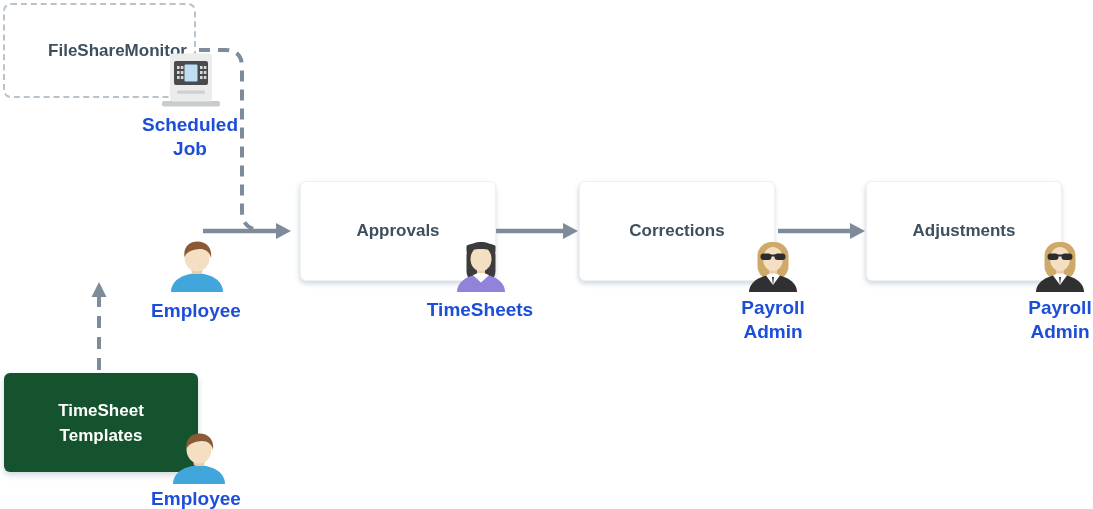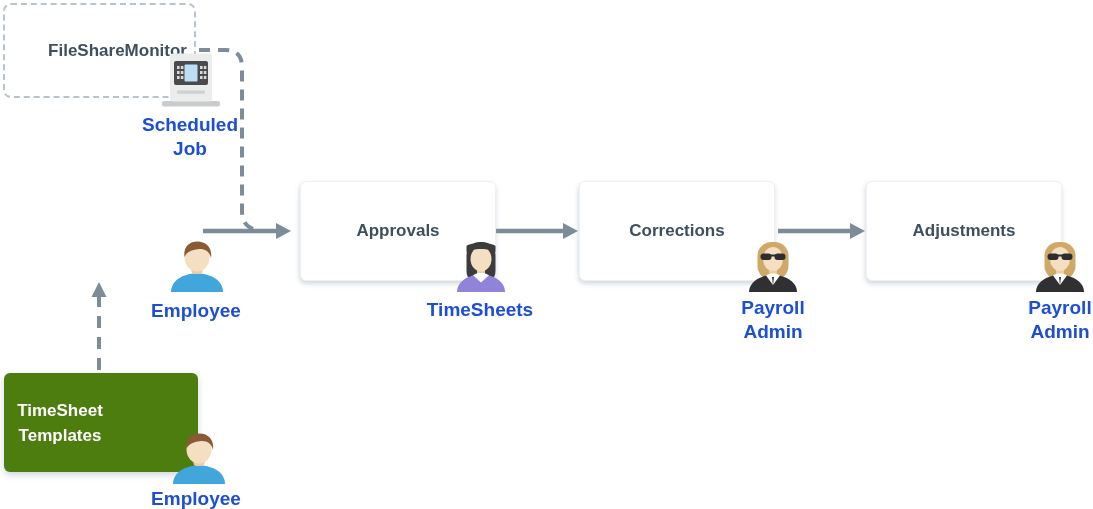--- a/index.html
+++ b/index.html
@@ -20,23 +20,23 @@
     position:absolute;top:181px;width:196px;height:100px;
     background:#ffffff;border:1px solid #eef1f4;border-radius:6px;
     box-shadow:0 3px 5px rgba(151,167,183,0.35), -2px 2px 4px rgba(151,167,183,0.12);
     display:flex;align-items:center;justify-content:center;
     box-sizing:border-box;z-index:2;
   }
   .stage-box .lbl{font-size:17px;font-weight:600;color:#3e4f5f;}
 
   .teal-box{
     position:absolute;left:4px;top:373px;width:194px;height:99px;
-    background:#4d7c0f;border-radius:6px;
+    background:#14532d;border-radius:6px;
     box-shadow:0 3px 6px rgba(151,167,183,0.45);
-    display:flex;align-items:center;
+    display:flex;align-items:center;justify-content:center;
     z-index:2;
   }
   .teal-box .lbl{
     width:112px;text-align:center;color:#ffffff;
     font-size:17px;font-weight:bold;line-height:25px;
   }
 
   .icon{position:absolute;z-index:3;}
 
   .actor-label{

